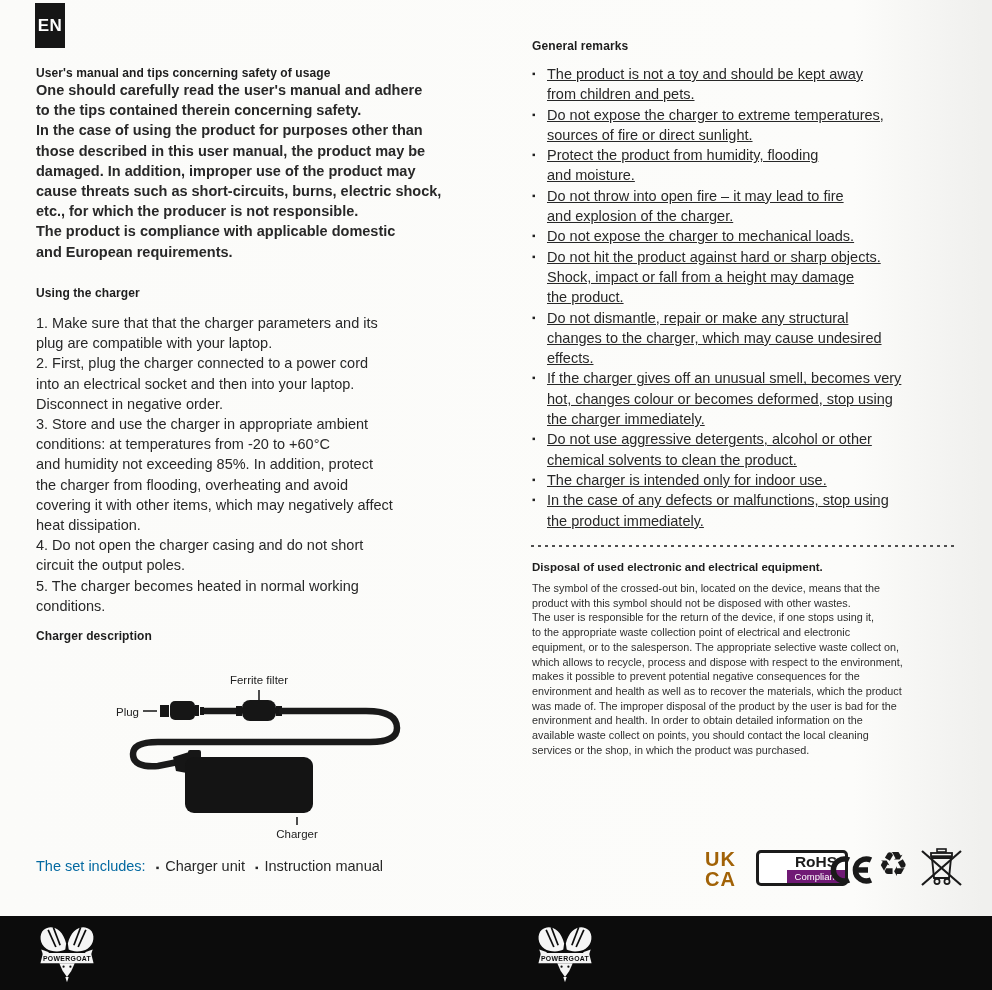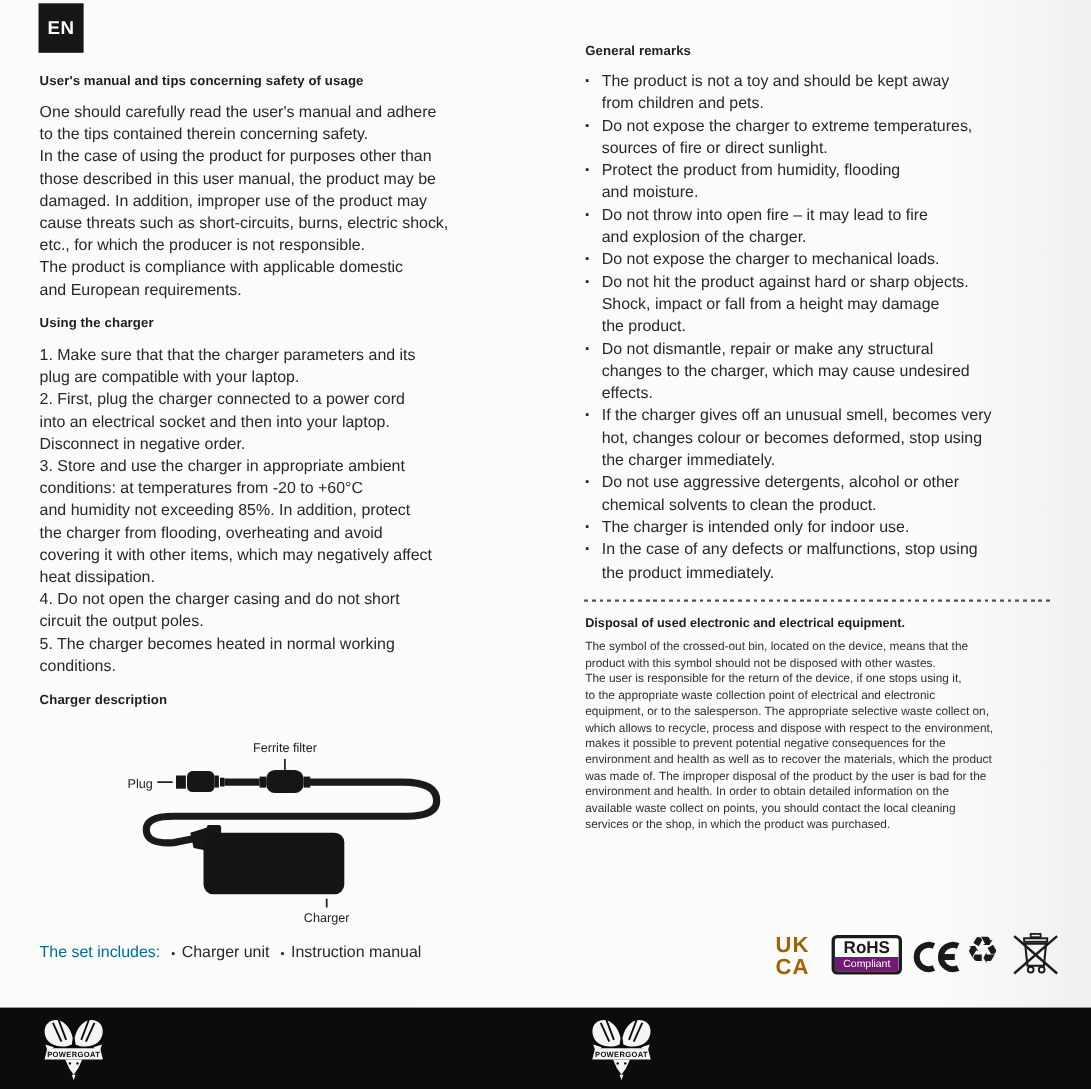--- a/index.html
+++ b/index.html
@@ -3,33 +3,33 @@
 <meta charset="utf-8">
 <style>
   html,body{margin:0;padding:0;}
   body{
     width:992px;height:990px;position:relative;overflow:hidden;
     background:linear-gradient(90deg,#fbfbf9 0%,#fcfcfa 86%,#f0f0ee 99%);
     font-family:"Liberation Sans",sans-serif;color:#282828;
   }
   .abs{position:absolute;}
   
-  .en-badge{left:35px;top:3px;width:41px;height:45px;background:#161616;color:#fff;
+  .en-badge{left:35px;top:3px;width:30px;height:45px;background:#161616;color:#fff;
     display:flex;align-items:center;justify-content:center;font-weight:bold;font-size:17px;letter-spacing:.5px;}
   
   .h-big{font-weight:bold;font-size:12px;color:#1d1d1d;letter-spacing:.1px;}
   .h-small{font-weight:bold;font-size:11.5px;color:#1d1d1d;}
   
   .lines div{font-size:14.5px;line-height:20.2px;white-space:nowrap;}
   .small-lines div{font-size:10.8px;line-height:14.7px;white-space:nowrap;color:#2e2e2e;}
   
   .bullets{width:440px;}
   .bullet-item{display:flex;}
   .bq{width:15px;flex:0 0 15px;font-size:10px;line-height:20.3px;color:#222;}
-  .bl div{font-size:14.5px;line-height:20.3px;white-space:nowrap;}
+  .bl div{font-size:14.5px;line-height:20.3px;white-space:nowrap;text-decoration:underline;}
   
   .dashes{height:2px;width:424px;
     background:repeating-linear-gradient(90deg,#4f4f4f 0 3.5px,transparent 3.5px 7px);}
   
   .set-line{font-size:14.5px;white-space:nowrap;}
   .set-line b{font-weight:normal;color:#0369a1;}
   .inc .bq2{font-size:10px;margin:0 6px 0 10px;}
   
   .diagram text{font-family:"Liberation Sans",sans-serif;font-size:11.5px;fill:#222;}
   
@@ -41,21 +41,21 @@
   
   .footer{left:0;top:916px;width:992px;height:74px;background:#0c0c0c;}
 </style>
 </head>
 <body>
 
 <div class="abs en-badge">EN</div>
 
 <div class="abs h-big" style="left:36px;top:66px;text-align:center;">User's manual and tips concerning safety of usage</div>
 
-<div class="abs lines" style="left:36px;top:92px;">
+<div class="abs lines" style="left:36px;top:80px;font-weight:bold;">
   <div>One should carefully read the user's manual and adhere</div>
   <div>to the tips contained therein concerning safety.</div>
   <div>In the case of using the product for purposes other than</div>
   <div>those described in this user manual, the product may be</div>
   <div>damaged. In addition, improper use of the product may</div>
   <div>cause threats such as short-circuits, burns, electric shock,</div>
   <div>etc., for which the producer is not responsible.</div>
   <div>The product is compliance with applicable domestic</div>
   <div>and European requirements.</div>
 </div>
@@ -222,21 +222,21 @@
   <div>environment and health. In order to obtain detailed information on the</div>
   <div>available waste collect on points, you should contact the local cleaning</div>
   <div>services or the shop, in which the product was purchased.</div>
 </div>
 
 <div class="abs ukca" style="left:705px;top:850px;">
   <div>UK</div>
   <div>CA</div>
 </div>
 
-<div class="abs rohs" style="left:756px;top:850px;">
+<div class="abs rohs" style="left:756px;top:850px;padding-left:28px;">
   <div class="rt">RoHS</div>
   <div class="rb">Compliant</div>
 </div>
 
 <svg class="abs" style="left:829px;top:855px;" width="44" height="30" viewBox="0 0 44 30">
   <path d="M 20,5 A 11,11 0 1 0 20,25" fill="none" stroke="#1a1a1a" stroke-width="5.5"></path>
   <path d="M 42,5 A 11,11 0 1 0 42,25" fill="none" stroke="#1a1a1a" stroke-width="5.5"></path>
   <line x1="25" y1="15" x2="39" y2="15" stroke="#1a1a1a" stroke-width="5.5"></line>
 </svg>
 

